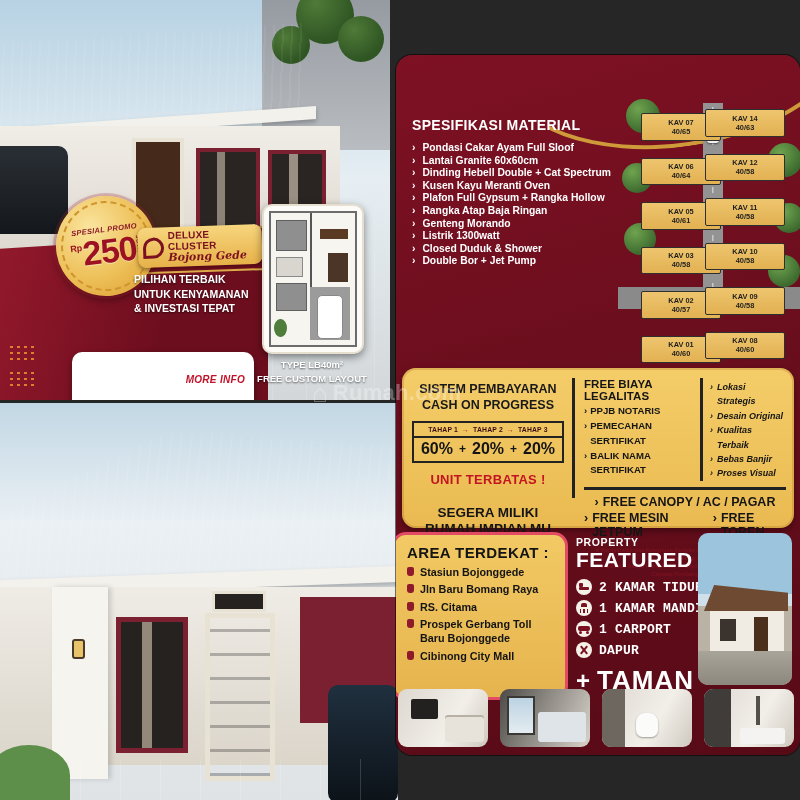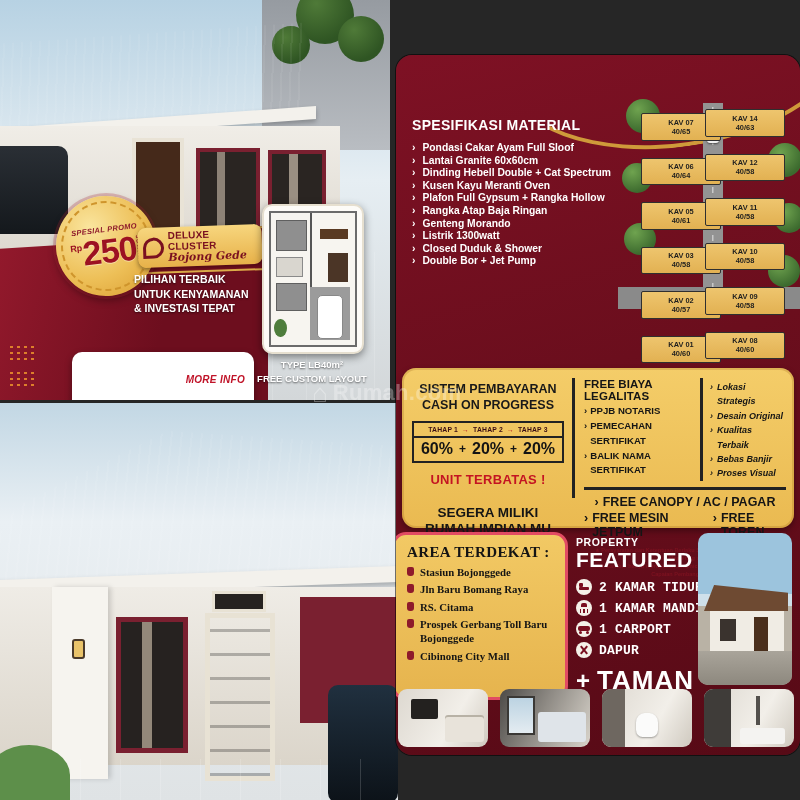--- a/index.html
+++ b/index.html
@@ -139,21 +139,21 @@
   .legal-item{display:flex;gap:3px;font-size:9.6px;font-weight:800;color:#151515;line-height:1.55;}
   .adv{border-left:3px solid #222;padding-left:7px;margin-left:5px;padding-top:2px;}
   .adv-item{display:flex;gap:4px;font-size:9px;font-weight:700;font-style:italic;color:#151515;line-height:1.6;}
   .pay-hline{width:100%;height:3px;background:#222;margin:6px 0 5px;}
   .free1{display:flex;justify-content:center;gap:4px;font-size:12.5px;font-weight:900;color:#151515;}
   .free2{display:flex;justify-content:center;gap:14px;font-size:12.5px;font-weight:900;color:#151515;margin-top:2px;}
   .free2 span{display:flex;gap:4px;}
   .fineprint{margin-top:6px;text-align:center;font-size:6px;font-weight:700;color:#7c1220;line-height:1.45;transform:scale(.92);}
 
   .area-box{position:absolute;left:-4px;top:477px;width:176px;height:168px;border-radius:14px;
-    background:linear-gradient(#f2c964,#e6b44e);border:3px solid #e14b63;box-sizing:border-box;padding:9px 8px 6px 12px;font-family:Liberation Serif, serif;}
+    background:linear-gradient(#f2c964,#e6b44e);border:3px solid #e14b63;box-sizing:border-box;padding:9px 8px 6px 12px;}
   .area-title{font-size:15px;font-weight:900;color:#141414;letter-spacing:.4px;margin-bottom:3px;}
   .area-item{display:flex;gap:6px;font-size:10.8px;font-weight:800;color:#141414;line-height:1.3;margin-top:3.5px;align-items:flex-start;}
   .pin{width:7px;height:9px;background:#8e1a2b;border-radius:2px 2px 3px 3px;margin-top:2px;flex:none;}
 
   .featured{position:absolute;left:180px;top:481px;width:128px;color:#fff;}
   .feat-kicker{font-size:10.5px;font-weight:800;letter-spacing:.6px;}
   .feat-title{font-size:21px;font-weight:900;letter-spacing:.5px;margin:0 0 7px 0;}
   .feat-row{display:flex;align-items:center;gap:7px;margin-top:5px;}
   .feat-icon{width:16px;height:16px;border-radius:50%;background:#f5f1e8;position:relative;flex:none;}
   .feat-icon div{position:absolute;background:#7a1020;}

